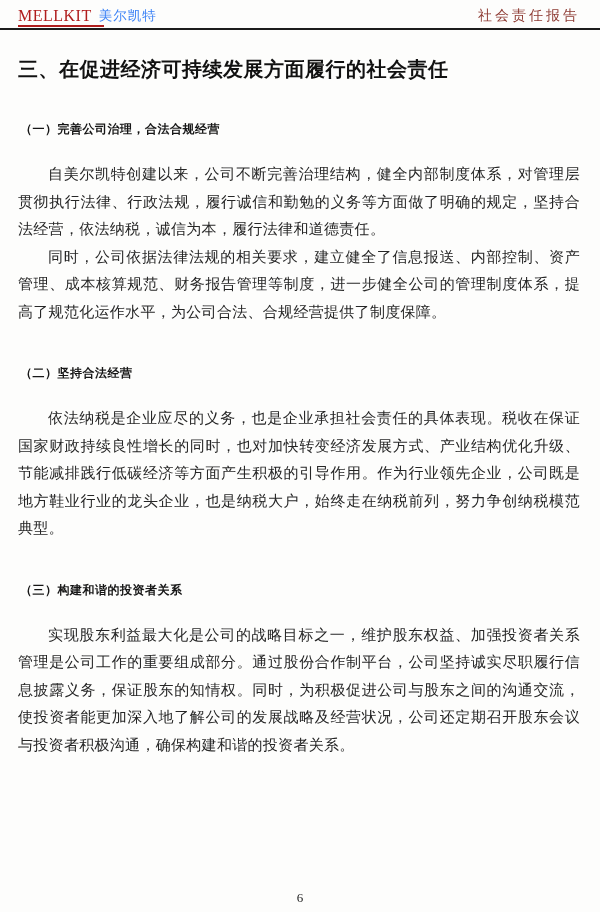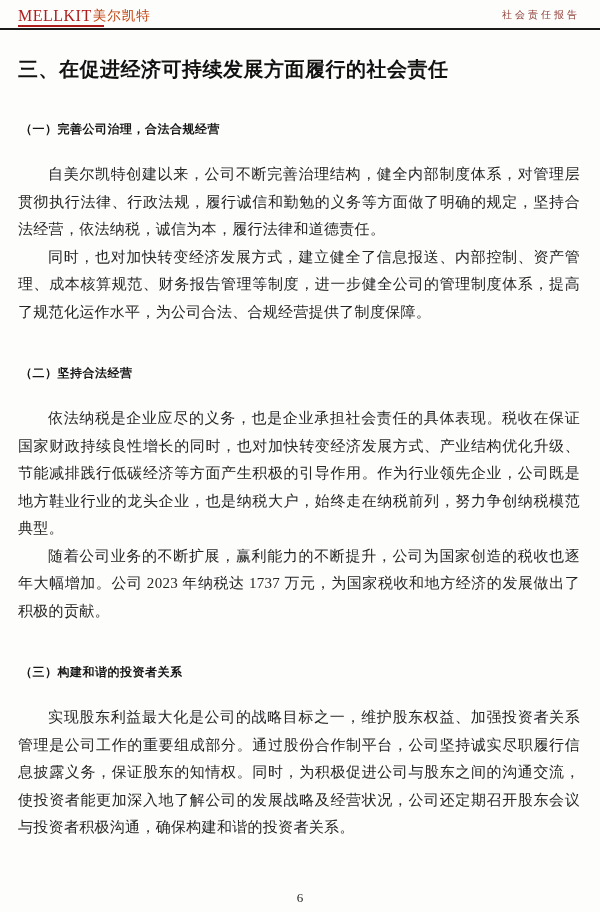--- a/index.html
+++ b/index.html
@@ -19,29 +19,29 @@
     color:var(--text);
     font-family:"Liberation Serif","DejaVu Serif",serif;
     overflow:hidden;
   }
   
   .header{
     display:flex;justify-content:space-between;align-items:flex-end;
     padding:7px 20px 4px 18px;
     border-bottom:2px solid var(--rule);
   }
-  .brand{display:flex;align-items:flex-end;gap:1px;line-height:17px;}
+  .brand{display:flex;align-items:flex-end;gap:7px;line-height:17px;}
   .brand-en{
     font-family:"Liberation Serif","DejaVu Serif",serif;
     font-size:16px;color:var(--brand-red);letter-spacing:.5px;
   }
-  .brand-cn{font-size:13.5px;color:#c2410c;letter-spacing:1px;}
+  .brand-cn{font-size:13.5px;color:#3b82f6;letter-spacing:1px;}
   .doc-title{
-    font-size:10px;color:var(--doc-title-red);
-    letter-spacing:3px;line-height:17px;font-family:Liberation Mono, monospace;
+    font-size:14px;color:var(--doc-title-red);
+    letter-spacing:3px;line-height:17px;
   }
   .brand-underline{
     position:absolute;left:18px;top:25px;
     width:86px;height:2px;background:var(--brand-red);
   }
   
   .title{
     margin:26px 18px 0 18px;
     font-family:"Liberation Sans","DejaVu Sans",sans-serif;
     font-weight:bold;font-size:20px;line-height:26px;
@@ -78,29 +78,28 @@
     <div class="doc-title">社会责任报告</div>
   </div>
   <div class="brand-underline"></div>
 
   <h1 class="title">三、在促进经济可持续发展方面履行的社会责任</h1>
 
   <section>
     <h2 class="section-heading">（一）完善公司治理，合法合规经营</h2>
     <div class="paras">
       <p>自美尔凯特创建以来，公司不断完善治理结构，健全内部制度体系，对管理层贯彻执行法律、行政法规，履行诚信和勤勉的义务等方面做了明确的规定，坚持合法经营，依法纳税，诚信为本，履行法律和道德责任。</p>
-      <p>同时，也对加快转变经济发展方式，建立健全了信息报送、内部控制、资产管理、成本核算规范、财务报告管理等制度，进一步健全公司的管理制度体系，提高了规范化运作水平，为公司合法、合规经营提供了制度保障。</p>
+      <p>同时，公司依据法律法规的相关要求，建立健全了信息报送、内部控制、资产管理、成本核算规范、财务报告管理等制度，进一步健全公司的管理制度体系，提高了规范化运作水平，为公司合法、合规经营提供了制度保障。</p>
     </div>
   </section>
 
   <section>
     <h2 class="section-heading">（二）坚持合法经营</h2>
     <div class="paras">
       <p>依法纳税是企业应尽的义务，也是企业承担社会责任的具体表现。税收在保证国家财政持续良性增长的同时，也对加快转变经济发展方式、产业结构优化升级、节能减排践行低碳经济等方面产生积极的引导作用。作为行业领先企业，公司既是地方鞋业行业的龙头企业，也是纳税大户，始终走在纳税前列，努力争创纳税模范典型。</p>
-      <p>随着公司业务的不断扩展，赢利能力的不断提升，公司为国家创造的税收也逐年大幅增加。公司 2023 年纳税达 1737 万元，为国家税收和地方经济的发展做出了积极的贡献。</p>
     </div>
   </section>
 
   <section>
     <h2 class="section-heading">（三）构建和谐的投资者关系</h2>
     <div class="paras">
       <p>实现股东利益最大化是公司的战略目标之一，维护股东权益、加强投资者关系管理是公司工作的重要组成部分。通过股份合作制平台，公司坚持诚实尽职履行信息披露义务，保证股东的知情权。同时，为积极促进公司与股东之间的沟通交流，使投资者能更加深入地了解公司的发展战略及经营状况，公司还定期召开股东会议与投资者积极沟通，确保构建和谐的投资者关系。</p>
     </div>
   </section>
 

